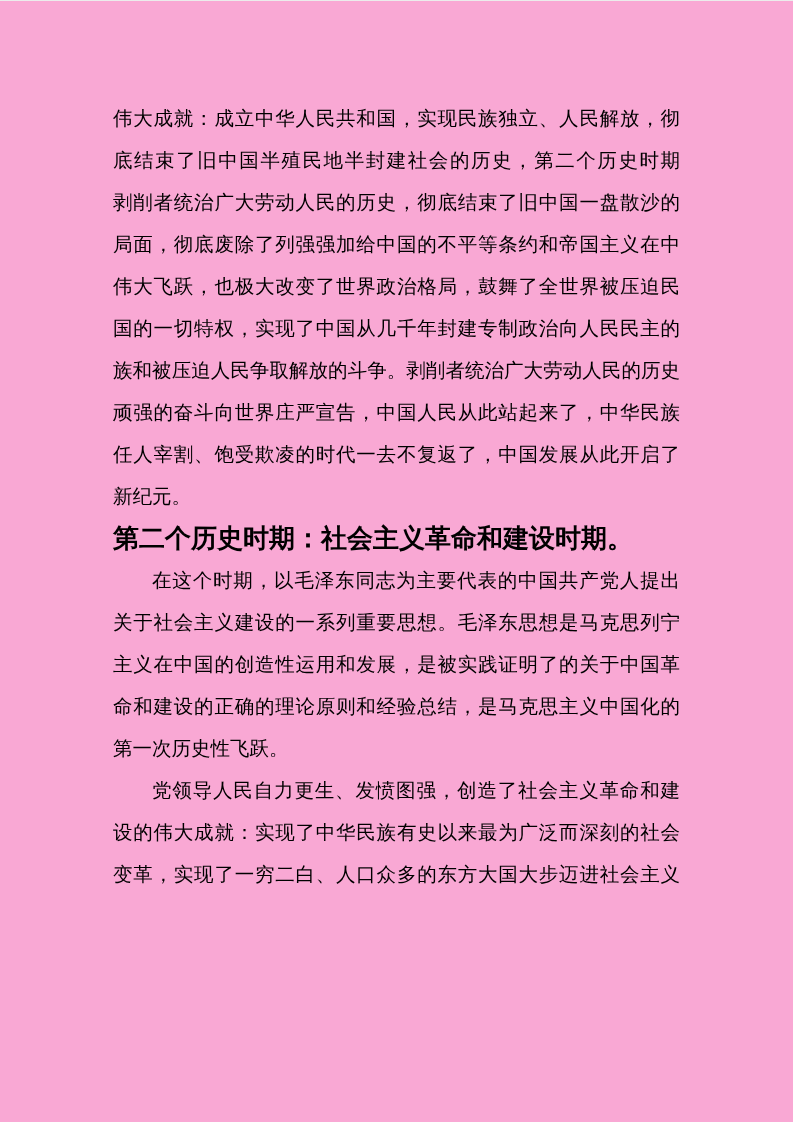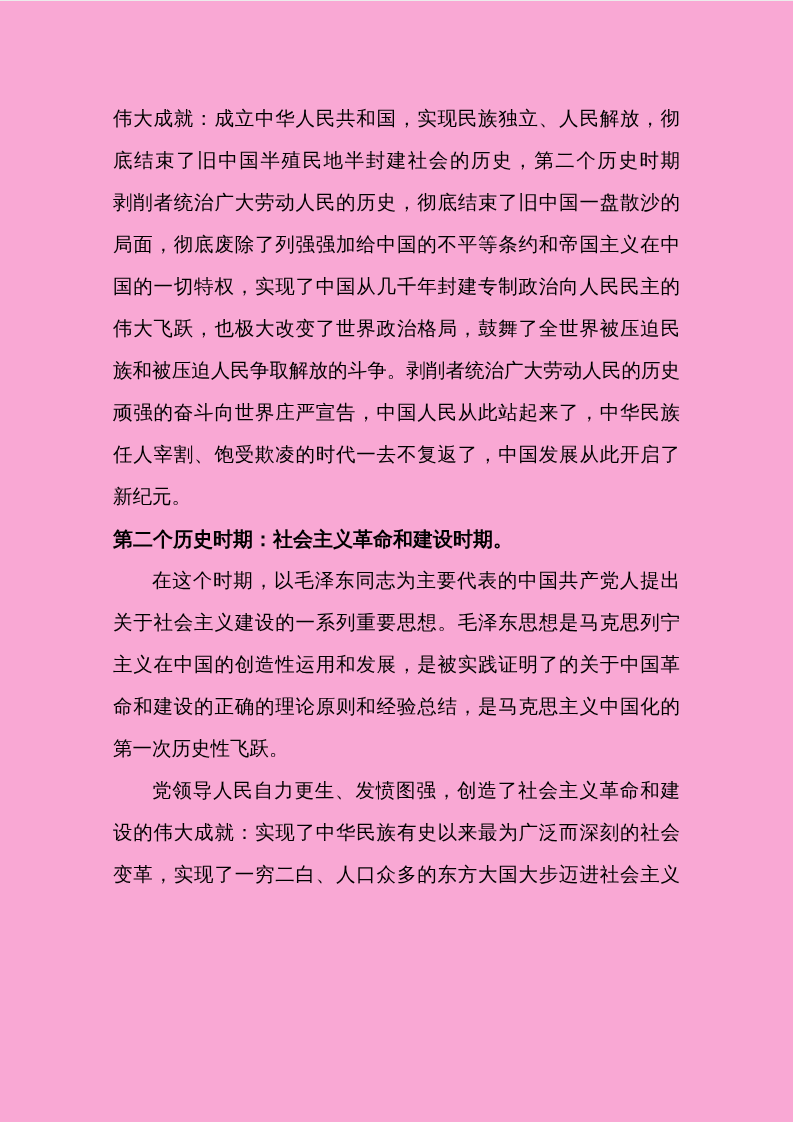--- a/index.html
+++ b/index.html
@@ -30,41 +30,41 @@
     overflow: hidden;
     white-space: nowrap;
   }
   .line.last {
     text-align: left;
     text-align-last: left;
   }
   .line.indent { text-indent: 39px; }
   .heading {
     margin: 0;
-    font-size: 20px;
+    font-size: 26px;
     font-weight: bold;
     line-height: 42px;
     height: 42px;
     text-align: left;
     text-align-last: left;
     white-space: nowrap;
   }
 </style>
 </head>
 <body>
 
 <div class="page">
 
   <div class="para">
     <div class="line">伟大成就：成立中华人民共和国，实现民族独立、人民解放，彻</div>
     <div class="line">底结束了旧中国半殖民地半封建社会的历史，第二个历史时期</div>
     <div class="line">剥削者统治广大劳动人民的历史，彻底结束了旧中国一盘散沙的</div>
     <div class="line">局面，彻底废除了列强强加给中国的不平等条约和帝国主义在中</div>
+    <div class="line">伟大飞跃，也极大改变了世界政治格局，鼓舞了全世界被压迫民</div>
     <div class="line">国的一切特权，实现了中国从几千年封建专制政治向人民民主的</div>
-    <div class="line">伟大飞跃，也极大改变了世界政治格局，鼓舞了全世界被压迫民</div>
     <div class="line">族和被压迫人民争取解放的斗争。剥削者统治广大劳动人民的历史</div>
     <div class="line">顽强的奋斗向世界庄严宣告，中国人民从此站起来了，中华民族</div>
     <div class="line">任人宰割、饱受欺凌的时代一去不复返了，中国发展从此开启了</div>
     <div class="line last">新纪元。</div>
   </div>
 
   <div class="heading">第二个历史时期：社会主义革命和建设时期。</div>
 
 
   <div class="para">

